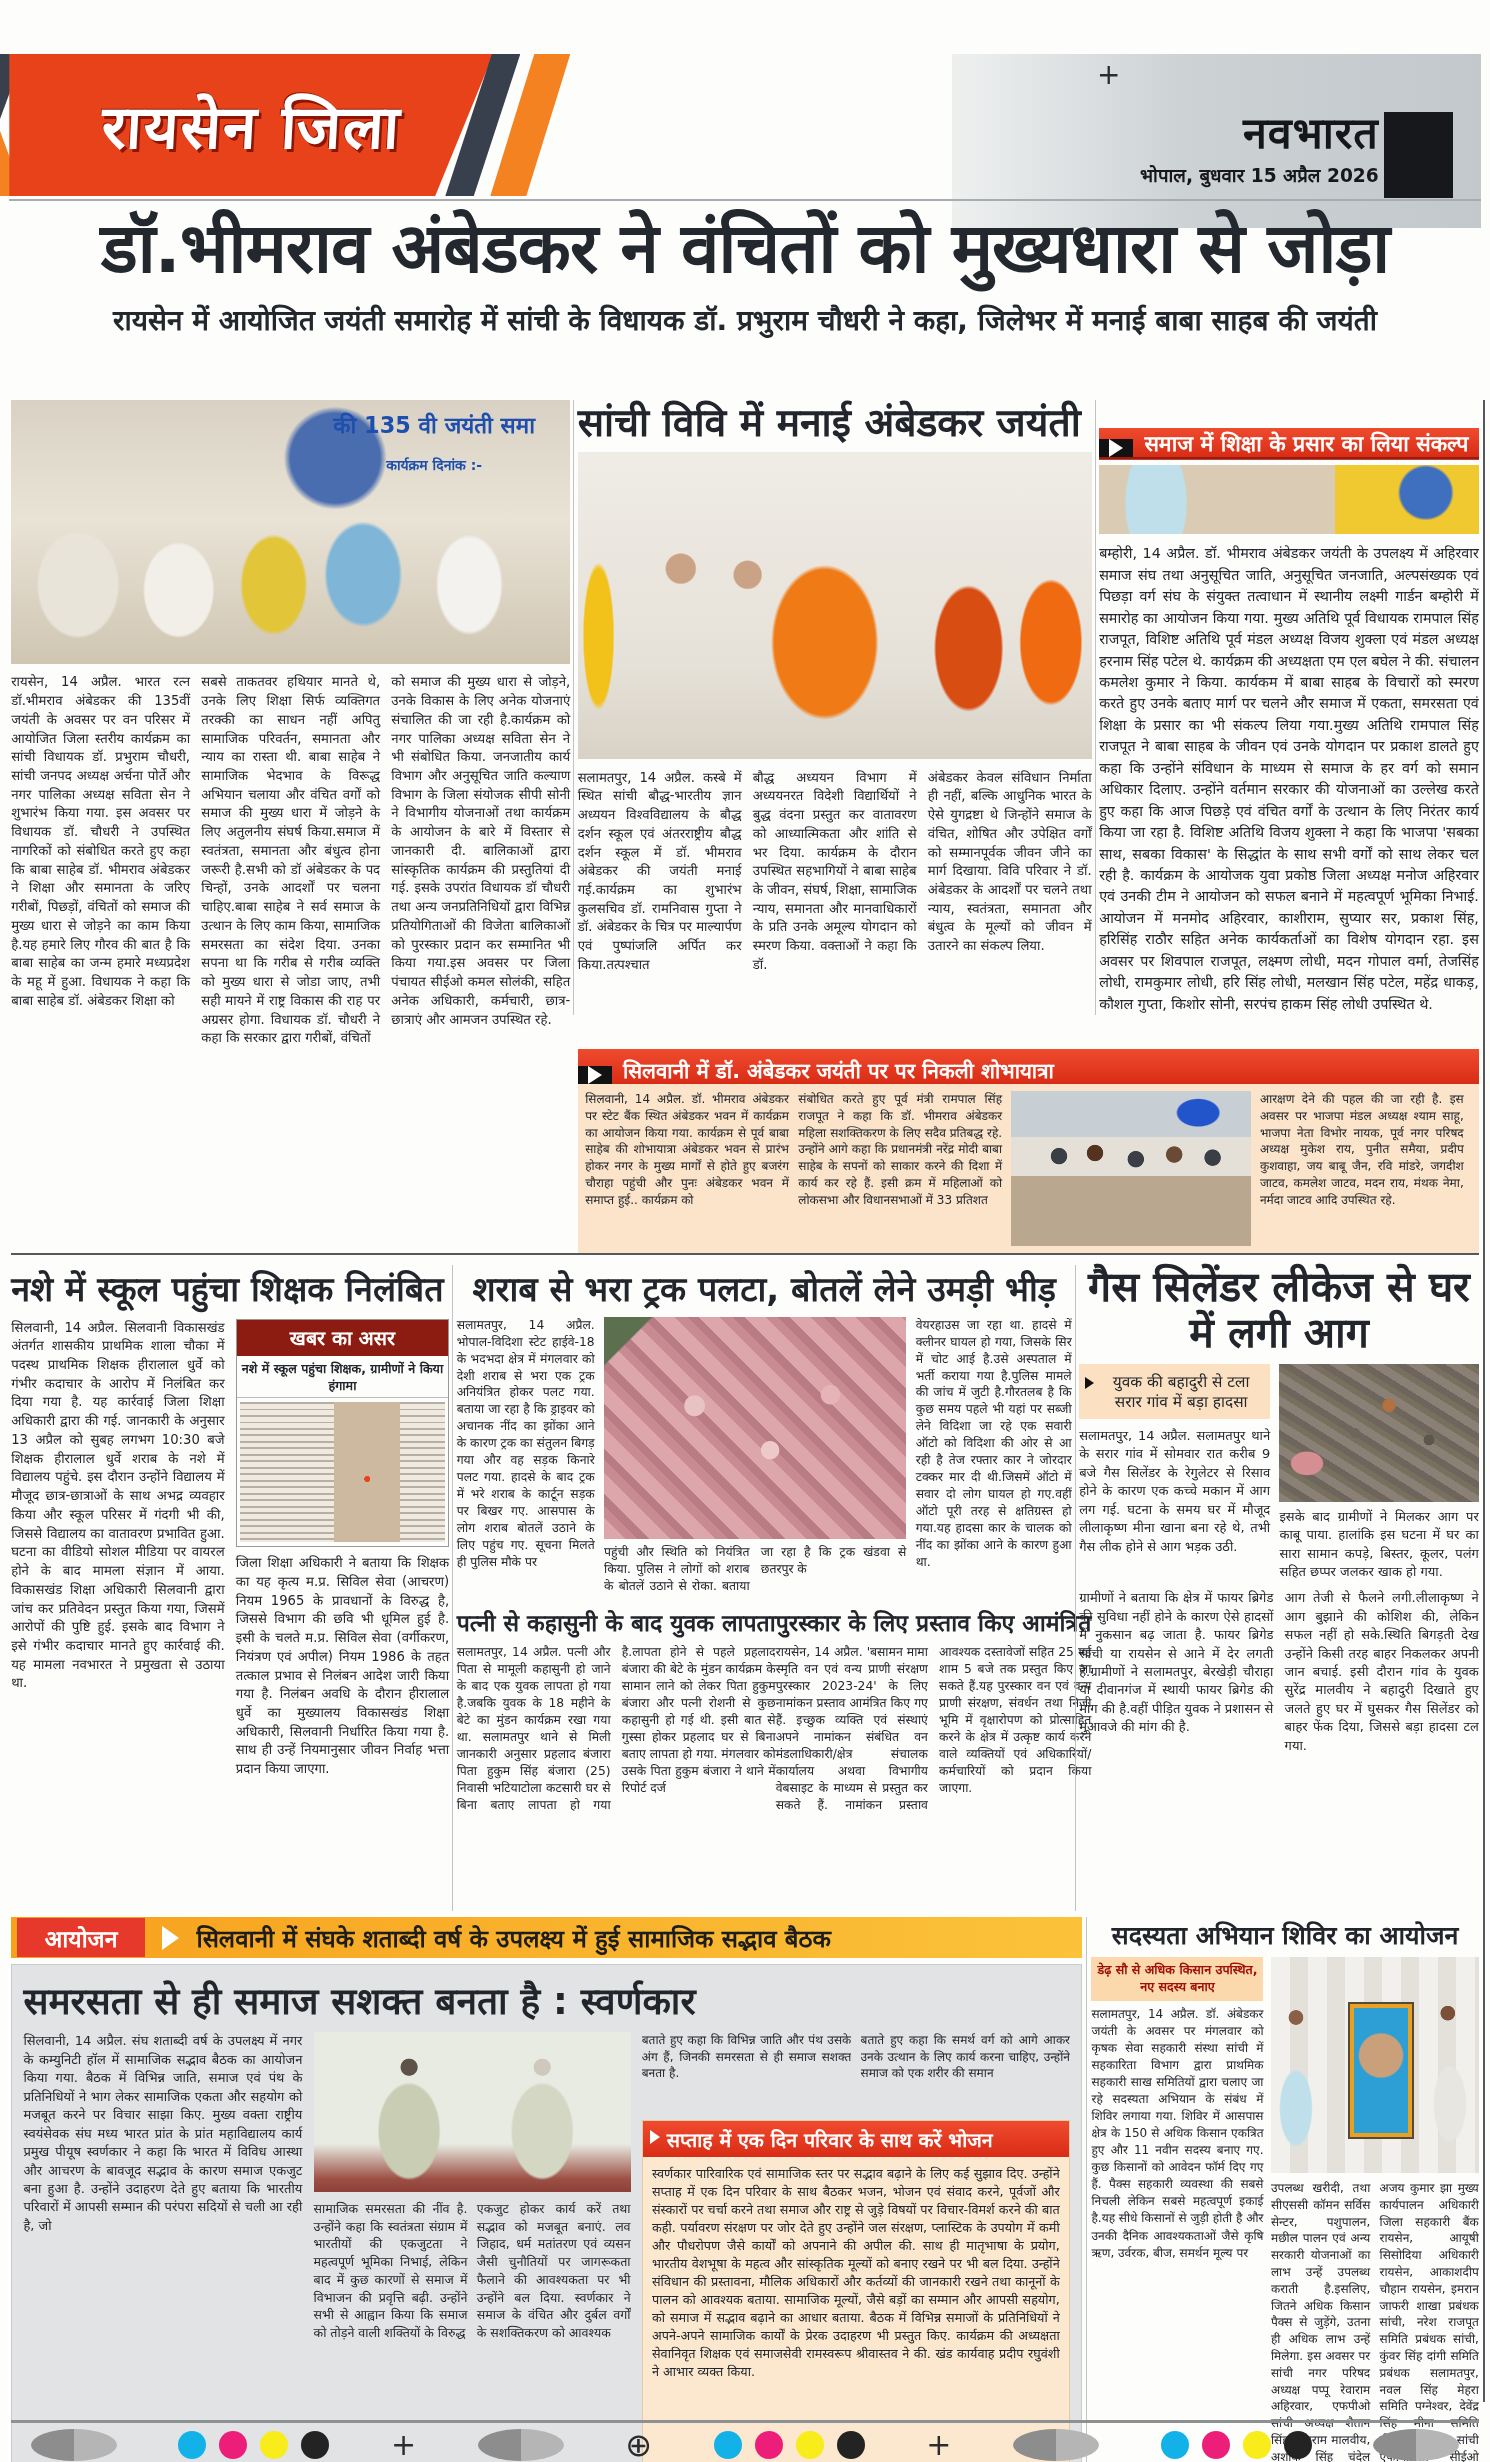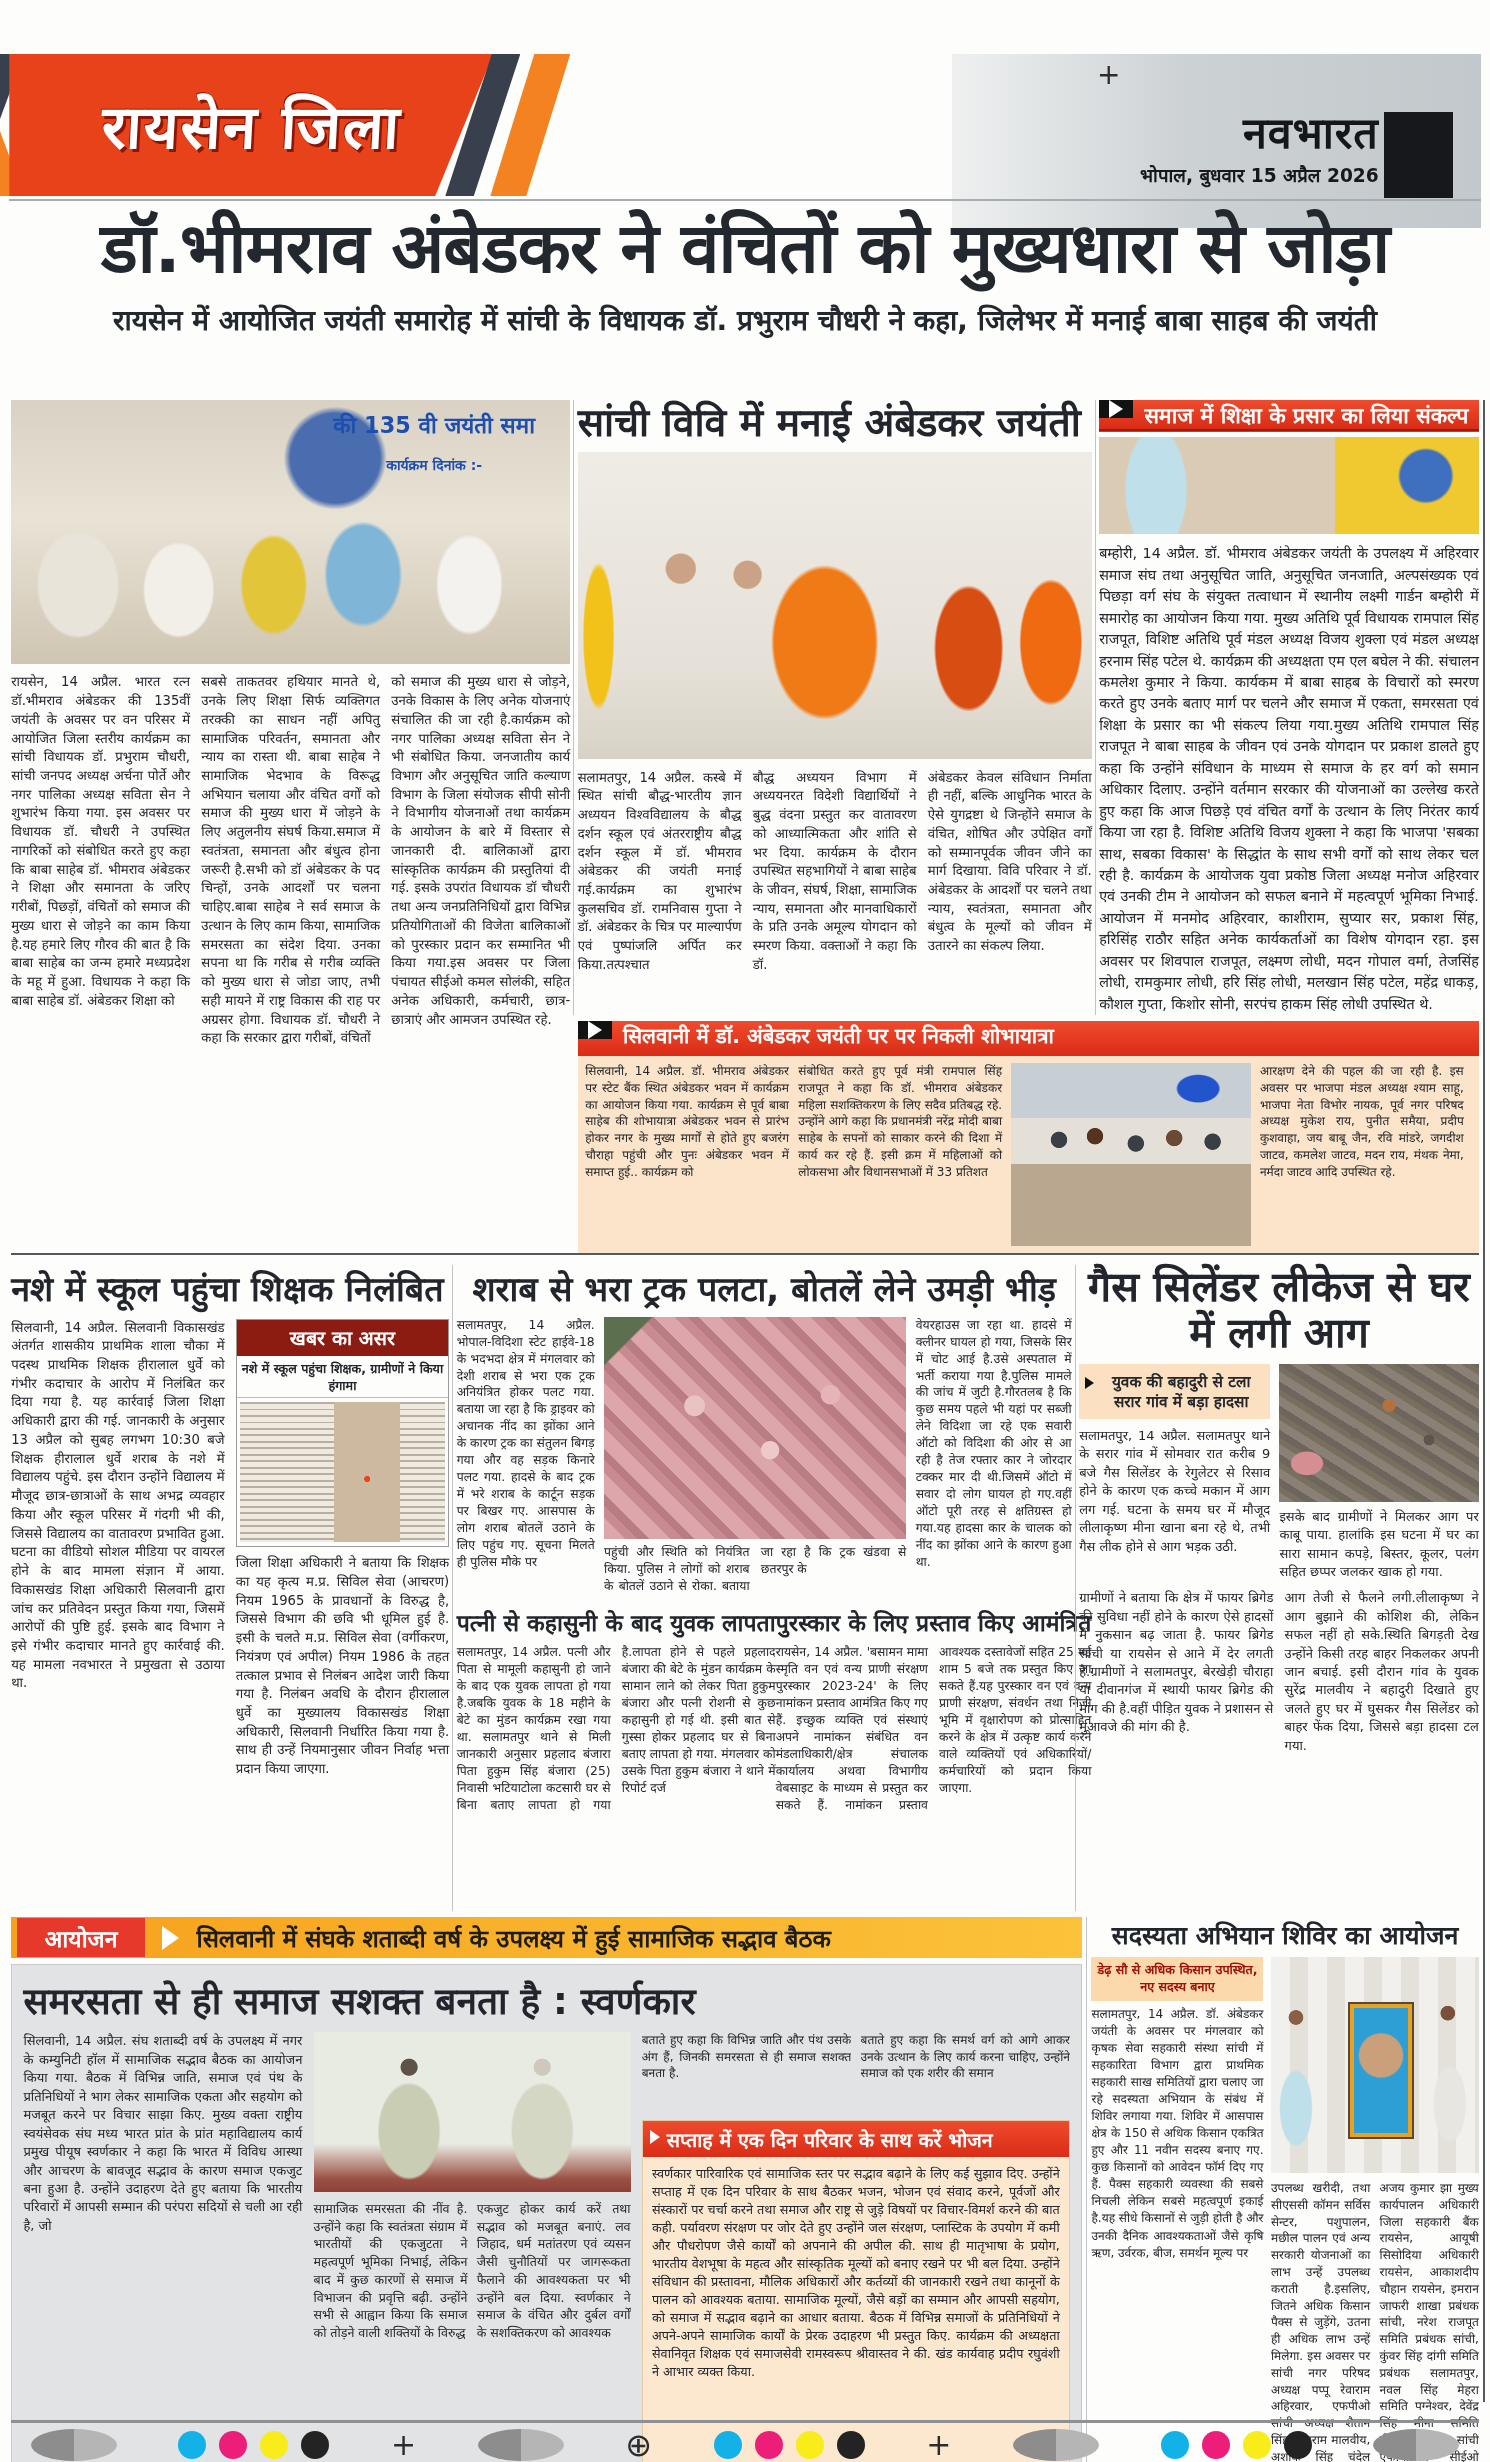--- a/index.html
+++ b/index.html
@@ -68,22 +68,22 @@
   .sanchi-photo{height:307px;background:
       radial-gradient(circle 24px at 20% 38%,#caa285 0 60%,rgba(0,0,0,0) 66%),
       radial-gradient(circle 22.4px at 33% 40%,#caa285 0 60%,rgba(0,0,0,0) 66%),
       radial-gradient(ellipse 84px 121px at 48% 62%,#f07b16 0 60%,rgba(0,0,0,0) 64%),
       radial-gradient(ellipse 56px 102px at 76% 64%,#d84e12 0 58%,rgba(0,0,0,0) 62%),
       radial-gradient(ellipse 51px 102px at 92% 62%,#ef6a10 0 58%,rgba(0,0,0,0) 62%),
       radial-gradient(ellipse 24px 112px at 4% 60%,#f2c21a 0 60%,rgba(0,0,0,0) 66%),
       linear-gradient(180deg,#efece6 0%,#e6e1d8 70%,#d8d2c6 100%);}
   .ts-mid .cols{margin-top:9.3px;flex:1;font-size:13px;}
   .ts-right{grid-column:5;grid-row:1;display:flex;flex-direction:column;}
-  .kicker{display:flex;align-items:flex-start;height:41px;background:linear-gradient(#ef4b2e,#d92c16);
-    box-shadow:0 2.8px 0 #9c1a0a;}
+  .kicker{display:flex;align-items:flex-end;height:41px;background:linear-gradient(#ef4b2e,#d92c16);
+    box-shadow:0 2.8px 0 #9c1a0a;margin-top:28px;}
   .kicker .tri{width:34px;background:#121212;display:flex;align-items:center;justify-content:center;}
   .kicker .tri i{display:block;width:0;height:0;border-left:14px solid #fff;border-top:9.3px solid transparent;border-bottom:9.3px solid transparent;}
   .kicker span{flex:1;display:flex;align-items:center;padding-left:11.2px;color:#fff;font-weight:800;font-size:21.4px;}
   .bamhori-photo{height:192px;margin-top:7.5px;background:
       radial-gradient(ellipse 51px 102px at 15% 55%,#bfe0ea 0 58%,rgba(0,0,0,0) 62%),
       radial-gradient(circle 15px at 15% 22%,#8a5f45 0 60%,rgba(0,0,0,0) 66%),
       radial-gradient(ellipse 56px 56px at 86% 40%,#3f6fbf 0 45%,rgba(0,0,0,0) 50%),
       linear-gradient(90deg,#d9cbb4 0 62%,#f0c830 62% 100%),
       linear-gradient(180deg,#cfc4ae,#bba684);}
   .ts-right .body-txt{margin-top:9.3px;flex:1;font-size:14.3px;line-height:1.5;}
@@ -131,21 +131,21 @@
   .truck-under{margin-top:5.6px;font-size:12.3px;line-height:1.38;text-align:justify;column-count:2;column-gap:11.2px;}
   .truck-row .t3{flex:0 0 156px;font-size:12.3px;line-height:1.38;text-align:justify;}
   .sub-arts{display:flex;margin-top:11.2px;flex:1;}
   .sub-arts .sa{flex:1;display:flex;flex-direction:column;}
   .sub-arts h3{font-size:23px;text-align:center;padding-bottom:5.6px;white-space:nowrap;}
   .sa-body{flex:1;font-size:12.3px;line-height:1.38;text-align:justify;column-count:2;column-gap:11.2px;}
   .fire{grid-column:5;display:flex;flex-direction:column;}
   .fire h2{font-size:41px;line-height:1.12;text-align:center;padding-bottom:7.5px;}
   .fire-row1{display:flex;gap:9.3px;}
   .fire-l{flex:0 0 191px;}
-  .fire-sub{background:#fbe0c2;padding:7.5px 5.6px 7.5px 18.6px;position:relative;font-size:15.4px;font-weight:700;text-align:center;line-height:1.3;}
+  .fire-sub{background:#fbe0c2;padding:7.5px 5.6px 7.5px 18.6px;position:relative;font-size:15.4px;font-weight:400;text-align:center;line-height:1.3;}
   .fire-sub i{position:absolute;left:5.6px;top:13px;width:0;height:0;border-left:9.3px solid #111;border-top:6.5px solid transparent;border-bottom:6.5px solid transparent;}
   .fire-l .body-txt{margin-top:7.5px;font-size:13px;}
   .fire-r{flex:1;}
   .fire-photo{height:138px;background:
       radial-gradient(ellipse 28px 20.5px at 14% 72%,#d58f93 0 55%,rgba(0,0,0,0) 60%),
       radial-gradient(circle 11.2px at 55% 30%,#b2713e 0 55%,rgba(0,0,0,0) 62%),
       radial-gradient(circle 9.3px at 75% 55%,#5d564d 0 55%,rgba(0,0,0,0) 62%),
       radial-gradient(circle 8.4px at 38% 50%,#6e655c 0 55%,rgba(0,0,0,0) 62%),
       repeating-linear-gradient(32deg,#8a8076 0 8.4px,#78705f 8.4px 14px,#6e655c 14px 20.5px),#7d7467;}
   .fire-r .body-txt{margin-top:5.6px;font-size:13px;}

